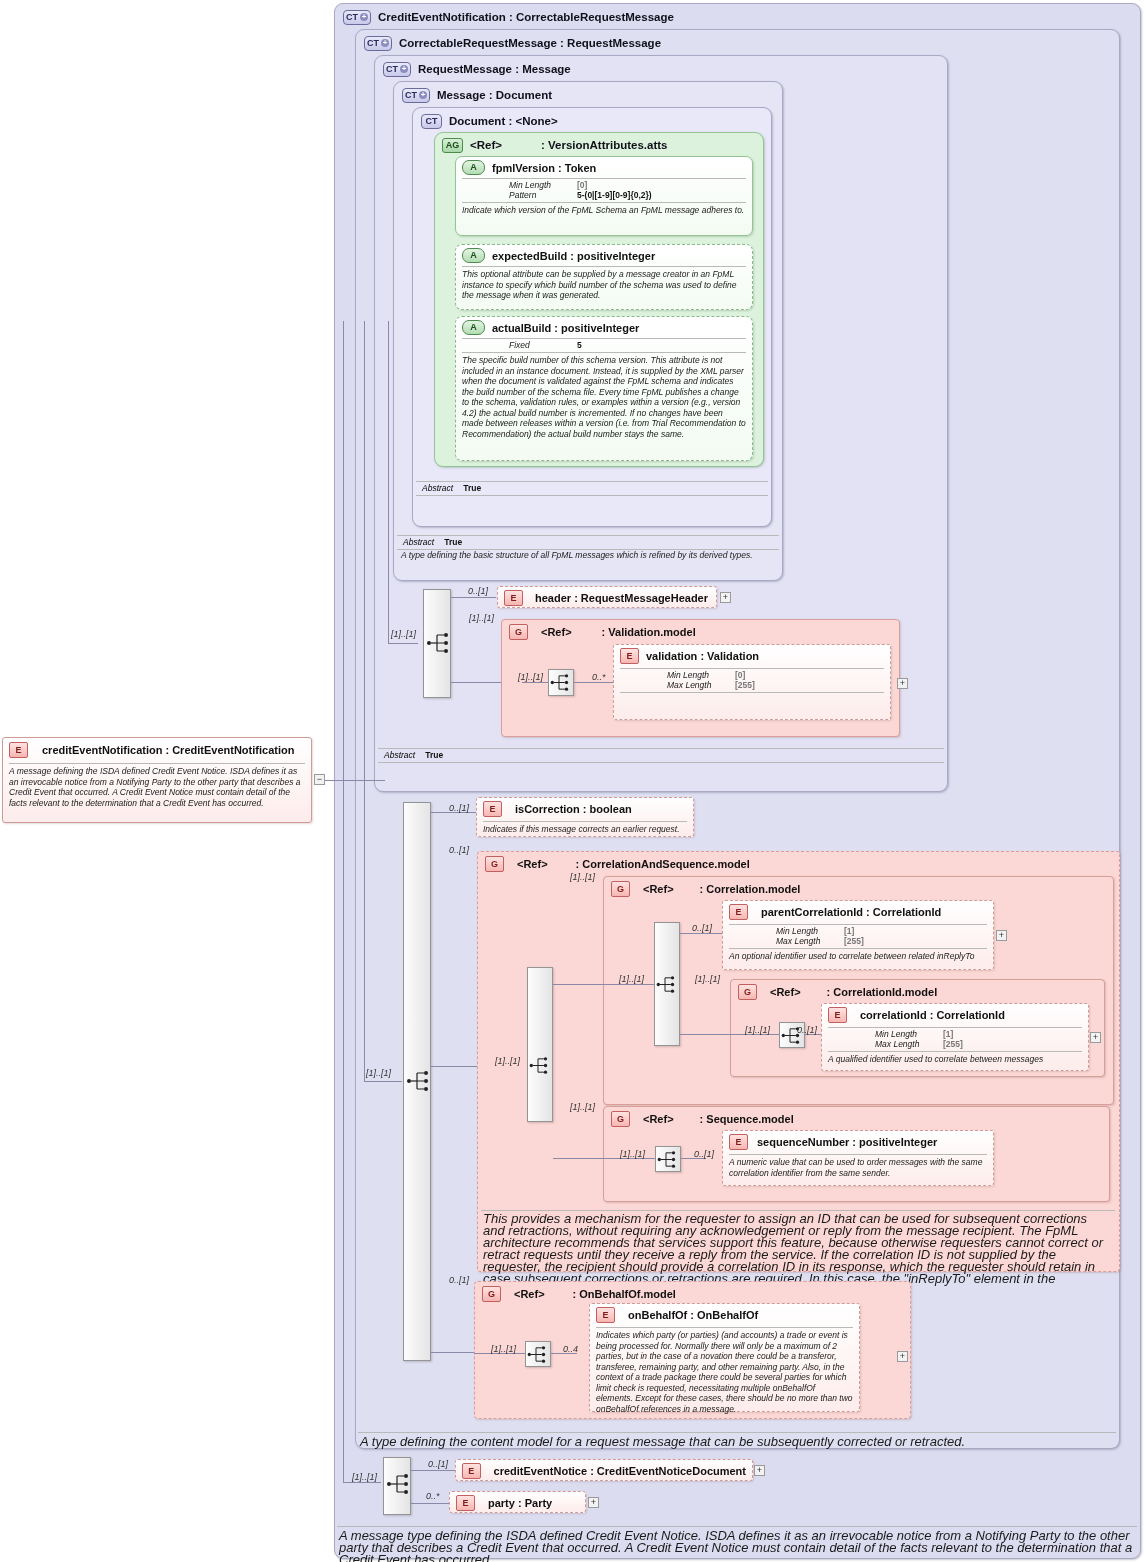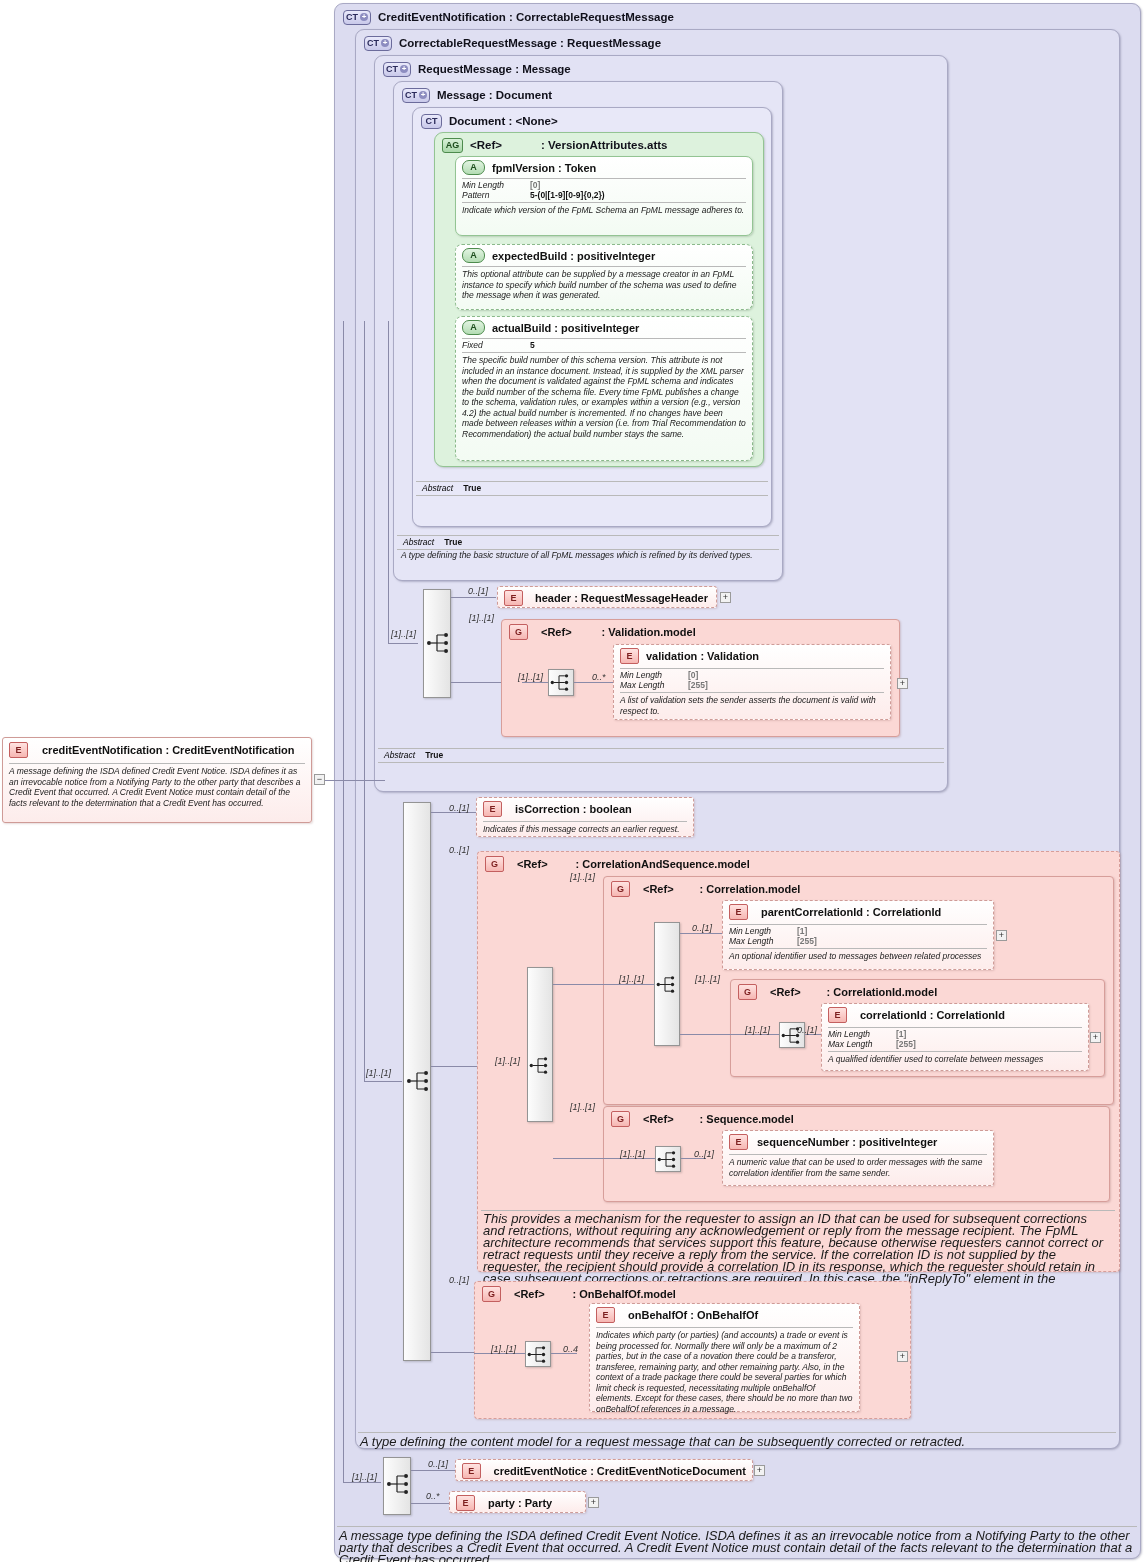--- a/index.html
+++ b/index.html
@@ -60,21 +60,21 @@
   .attrcard{
     position:absolute;box-sizing:border-box;
     background:linear-gradient(#ffffff,#f3fbf3);
     border:1px solid #93c493;border-radius:7px;
     box-shadow:1px 1px 2px rgba(90,120,90,.28);
   }
   .attrcard.dashed{border:1px dashed #8ab98a;border-radius:7px;}
   .cardhead{display:flex;align-items:center;padding:3px 6px 2px 6px;white-space:nowrap;}
   .cardtitle{font-size:11px;font-weight:bold;color:#101010;}
   .hr{height:1px;background:#b9b9b9;margin:1px 6px 0 6px;}
-  .facets{padding:1px 12px 1px 6px;font-size:8.5px;font-style:italic;color:#1a1a1a;}
+  .facets{padding:1px 12px 1px 6px;font-size:8.5px;font-style:italic;color:#1a1a1a;margin-left:47px;}
   .facets table{border-collapse:collapse;}
   .facets td{padding:0 0 0 0;vertical-align:top;line-height:10px;}
   .facets td.k{font-style:italic;width:60px;}
   .facets td.v{font-style:normal;font-weight:bold;color:#777;padding-left:8px;}
   .facets td.vplain{font-style:normal;font-weight:bold;color:#111;padding-left:8px;}
   .doc{padding:2px 6px 3px 6px;font-size:8.5px;font-style:italic;color:#1a1a1a;line-height:10.5px;}
 
   
   .pinkbox{
     position:absolute;box-sizing:border-box;
@@ -308,21 +308,20 @@
           <td class="v">[0]</td>
           </tr>
       <tr>
             <td class="k">Max Length</td>
           <td class="v">[255]</td>
           </tr>
     </tbody>
       </table>
   </div>
   <div class="hr"></div>
-  <div class="doc">A list of validation sets the sender asserts the document is valid with respect to.</div>
 </div>
 <div class="expander" style="left:897px;top:678px;">+</div>
 
 <div class="abs" style="left:376px;top:748px;width:570px;height:42px;">
   <div class="sep" style="left:2px;top:0px;width:566px;"></div>
   <div class="abstract-row" style="padding-top:2px;">
     <span>Abstract</span><b>True</b>
   </div>
   <div class="sep" style="left:2px;top:14px;width:566px;"></div>
 </div>
@@ -429,21 +428,21 @@
           <td class="v">[1]</td>
           </tr>
       <tr>
             <td class="k">Max Length</td>
           <td class="v">[255]</td>
           </tr>
     </tbody>
       </table>
   </div>
   <div class="hr"></div>
-  <div class="doc">An optional identifier used to messages between related processes</div>
+  <div class="doc">An optional identifier used to correlate between related inReplyTo</div>
 </div>
 <div class="expander" style="left:996px;top:930px;">+</div>
 
 <div class="ln lnh" style="left:680px;top:1034px;width:50px;height:1px;"></div>
 <span class="card-lbl" style="left:695px;top:974px;">[1]..[1]</span>
 
 <div class="pinkbox solid abs" style="left:730px;top:979px;width:375px;height:98px;">
   <div class="cardhead" style="padding:4px 7px;">
     <span class="badge g">G</span>
     <span class="eltitle" style="margin-left:6px;">&lt;Ref&gt;</span>

